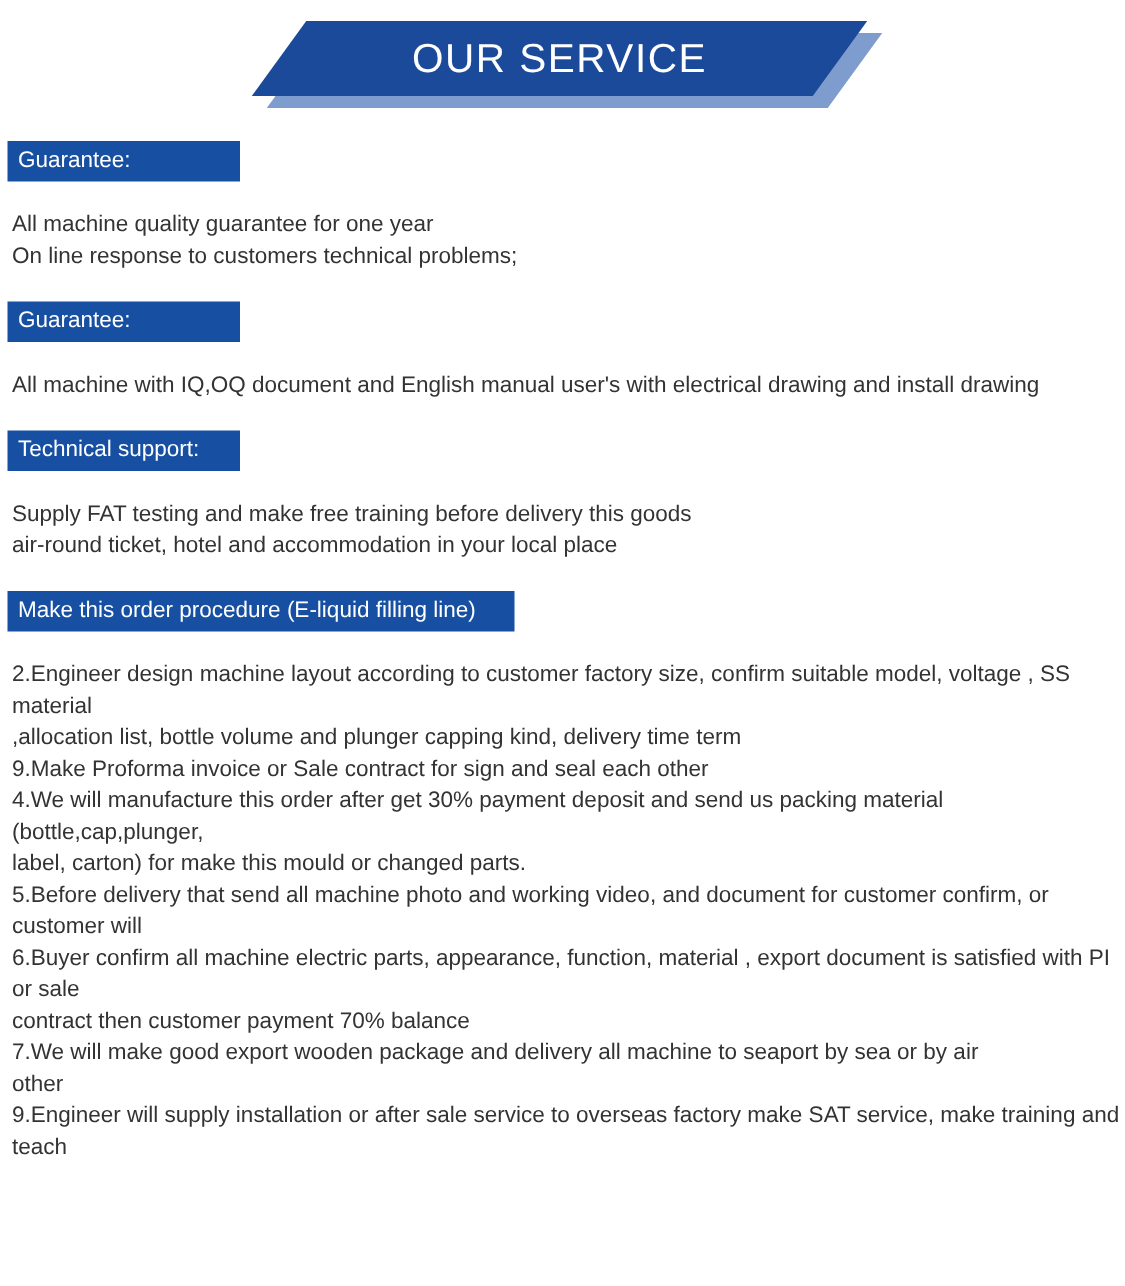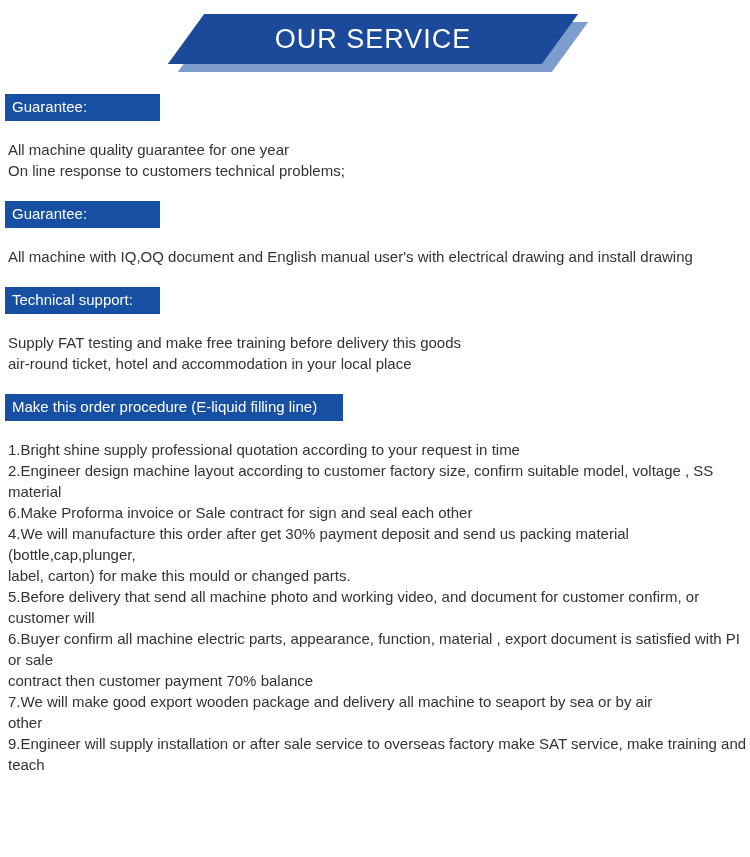--- a/index.html
+++ b/index.html
@@ -106,23 +106,23 @@
   <div class="sec-bar bar-w155">Technical support:</div>
   <div class="sec-body">
       <div class="line">Supply FAT testing and make free training before delivery this goods</div>
       <div class="line">air-round ticket, hotel and accommodation in your local place</div>
     </div>
 </div>
 
 <div class="section">
   <div class="sec-bar bar-w338">Make this order procedure (E-liquid filling line)</div>
   <div class="sec-body">
-      <div class="line">1.Bright shine supply professional quotation according to your request in time</div>
       <div class="line">2.Engineer design machine layout according to customer factory size, confirm suitable model, voltage , SS material</div>
-      <div class="line">6.Make Proforma invoice or Sale contract for sign and seal each other</div>
+      <div class="line">,allocation list, bottle volume and plunger capping kind, delivery time term</div>
+      <div class="line">9.Make Proforma invoice or Sale contract for sign and seal each other</div>
       <div class="line">4.We will manufacture this order after get 30% payment deposit and send us packing material (bottle,cap,plunger,</div>
       <div class="line">label, carton) for make this mould or changed parts.</div>
       <div class="line">5.Before delivery that send all machine photo and working video, and document for customer confirm, or customer will</div>
       <div class="line">6.Buyer confirm all machine electric parts, appearance, function, material , export document is satisfied with PI or sale</div>
       <div class="line">contract then customer payment 70% balance</div>
       <div class="line">7.We will make good export wooden package and delivery all machine to seaport by sea or by air</div>
       <div class="line">other</div>
       <div class="line">9.Engineer will supply installation or after sale service to overseas factory make SAT service, make training and teach</div>
     </div>
 </div>

